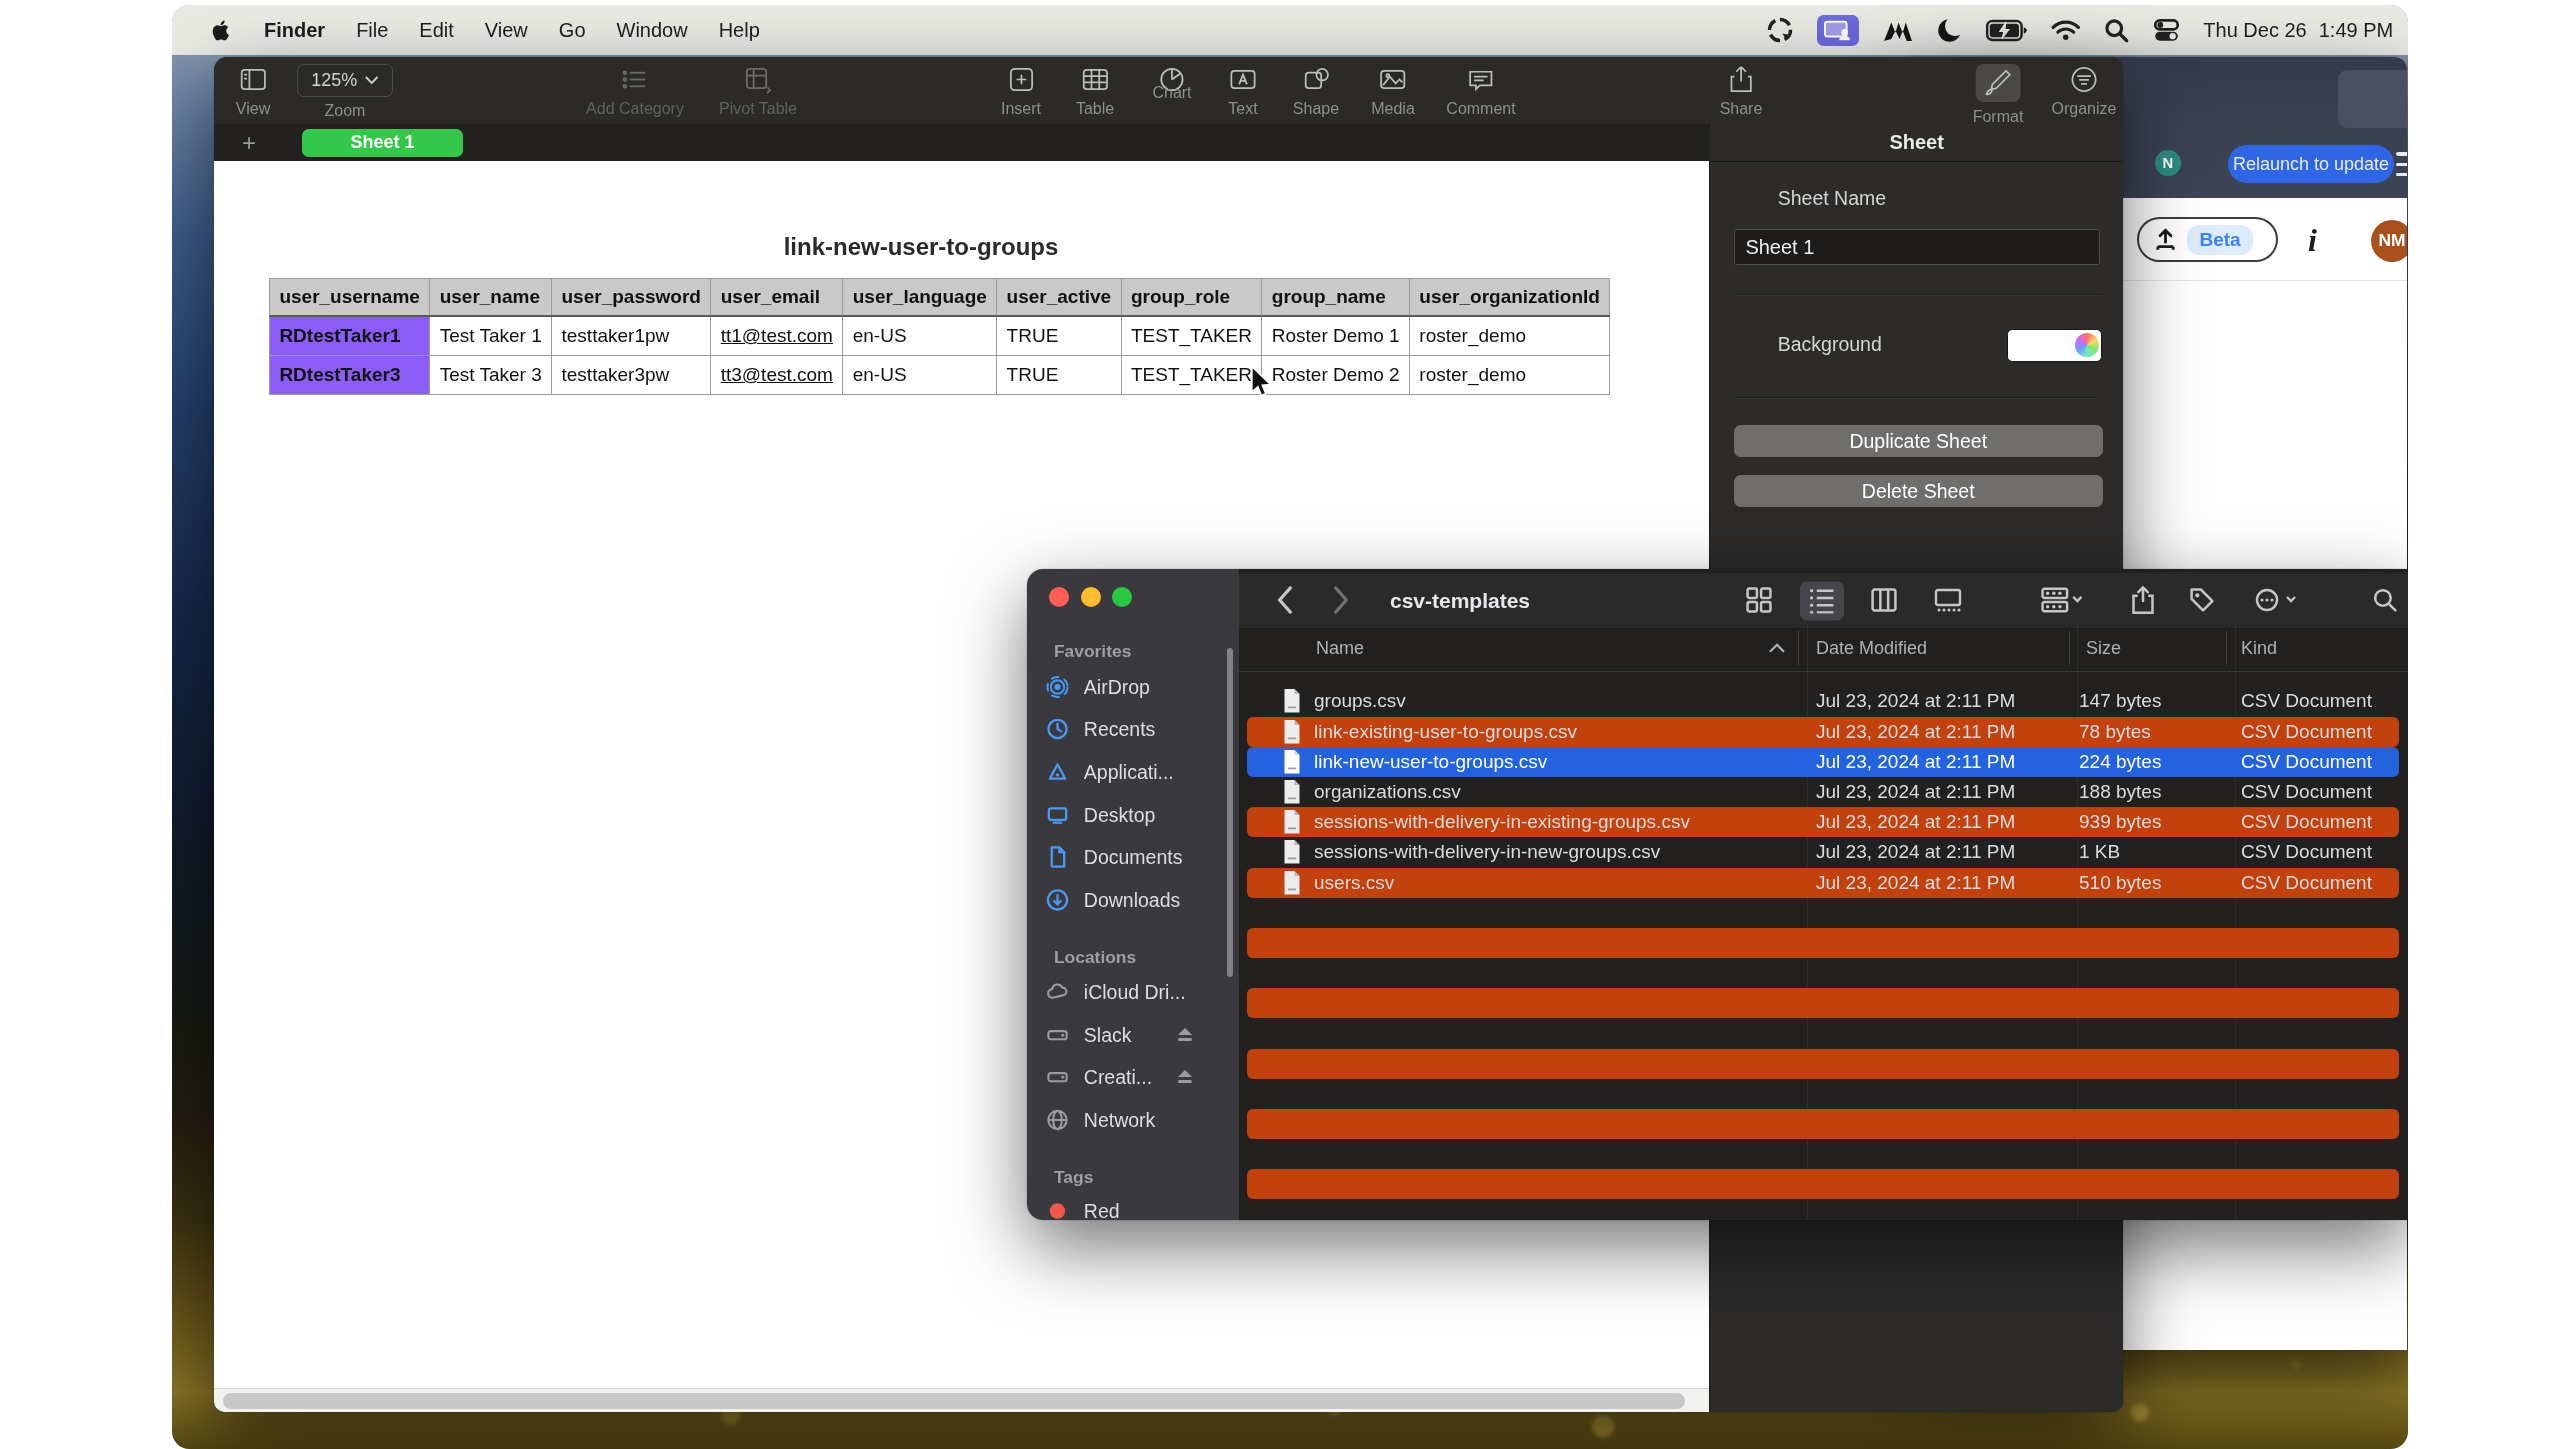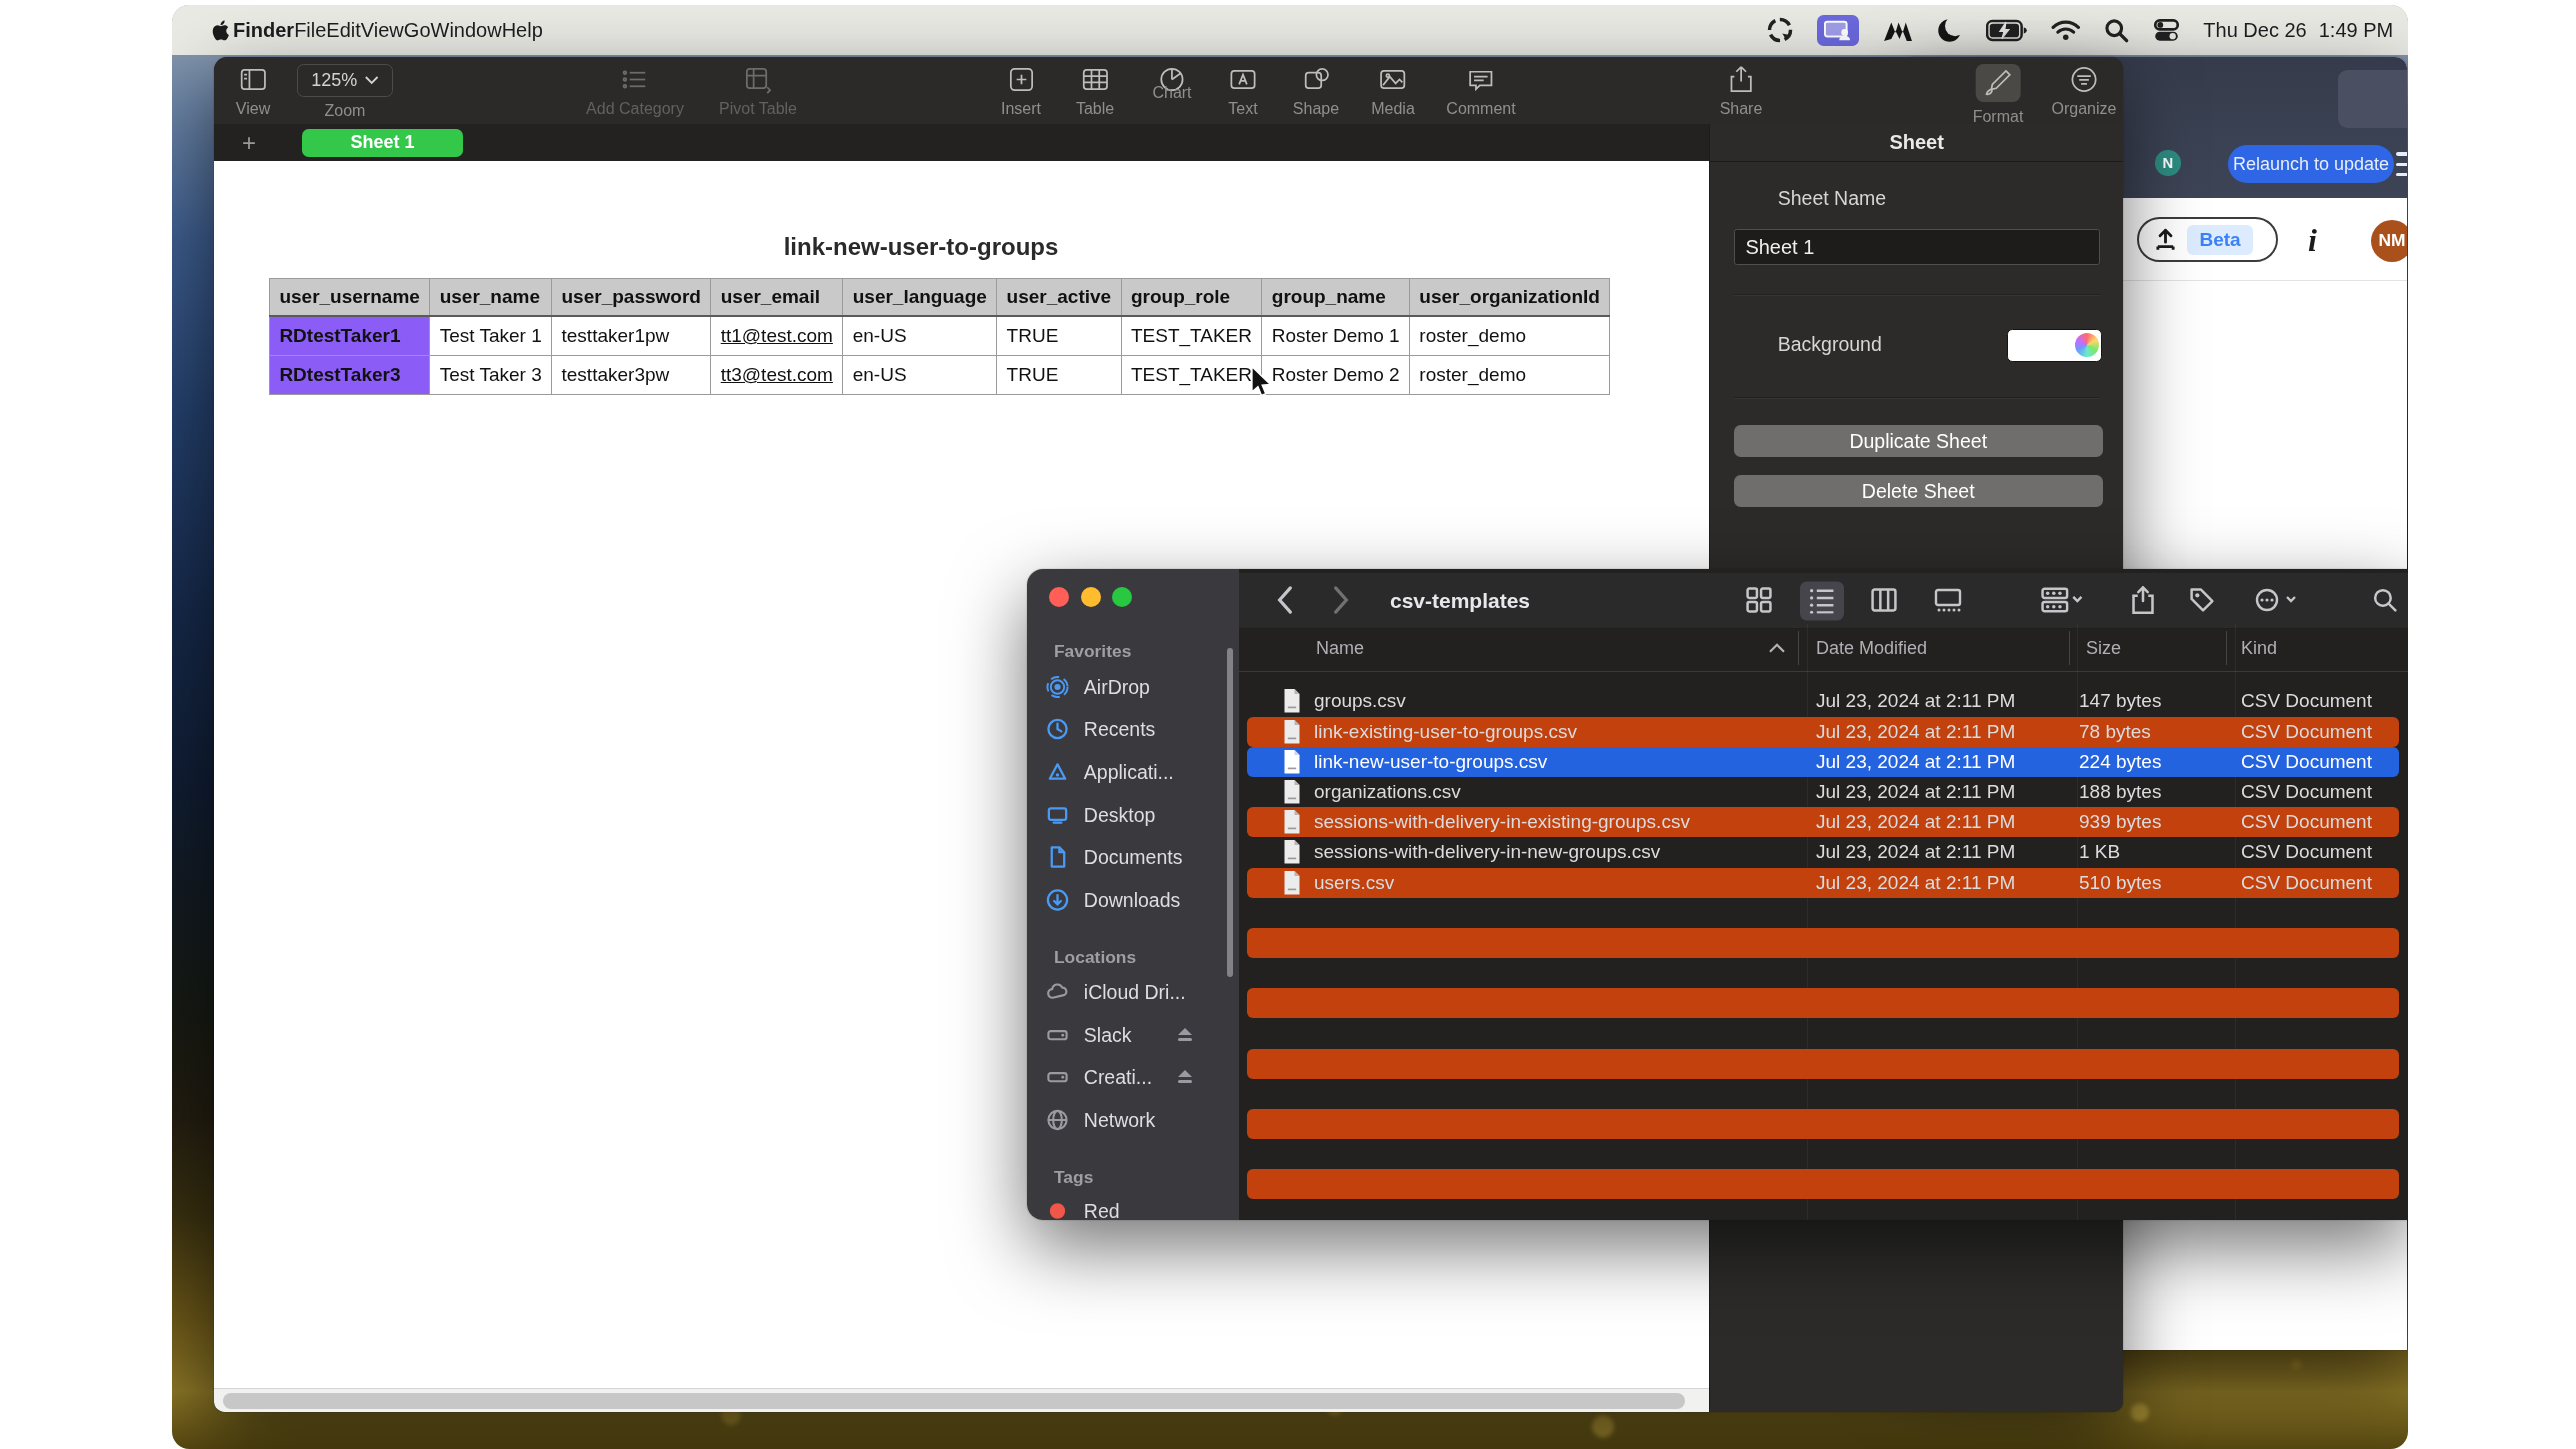--- a/index.html
+++ b/index.html
@@ -16,21 +16,21 @@
       radial-gradient(circle at 25% 88%,rgba(220,180,60,.5) 0 9.4px,transparent 10px),
       radial-gradient(circle at 38% 70%,rgba(200,160,50,.4) 0 5.4px,transparent 6px),
       radial-gradient(circle at 52% 85%,rgba(240,205,80,.5) 0 8px,transparent 8.7px),
       radial-gradient(circle at 64% 92%,rgba(235,200,75,.55) 0 10.7px,transparent 11.4px),
       radial-gradient(circle at 77% 75%,rgba(210,170,55,.45) 0 6px,transparent 6.7px),
       radial-gradient(circle at 88% 87%,rgba(240,205,85,.5) 0 8.7px,transparent 9.4px),
       radial-gradient(circle at 95% 70%,rgba(200,160,50,.4) 0 4.7px,transparent 5.4px);}
   
   #menubar{position:absolute;left:0;top:0;width:2236px;height:50px;background:#eaeae5;color:#1d1d1f;
     display:flex;align-items:center;font-size:20px;}
-  .mb-left{display:flex;align-items:center;padding-left:38px;}
+  .mb-left{display:flex;align-items:center;gap:31px;padding-left:38px;}
   .mb-item{cursor:default;}
   .mb-right{margin-left:auto;display:flex;align-items:center;gap:23px;padding-right:14.8px;}
   .sicon{display:flex;align-items:center;justify-content:center;}
   .mb-clock{display:flex;gap:12px;font-size:20px;}
   
   .window{position:absolute;box-shadow:0 27px 74px rgba(0,0,0,.55),0 0 1.3px rgba(0,0,0,.5);}
   
   #browser{left:1739px;top:52px;width:496px;height:1293px;background:#ffffff;border-radius:0 12px 0 0;overflow:hidden;}
   #browser-header{position:absolute;left:0;top:0;width:100%;height:141px;
     background:linear-gradient(180deg,#353b4b 0%,#3a4152 55%,#3d4455 100%);}
@@ -40,21 +40,21 @@
     background:var(--workspace-avatar-bg,#2e8b80);color:#fff;font-size:14.8px;font-weight:700;
     display:flex;align-items:center;justify-content:center;}
   #relaunch-btn{position:absolute;left:317px;top:88px;width:166px;height:38px;border-radius:19px;
     background:var(--relaunch-blue,#2e66e5);color:#e8edf8;font-size:18px;display:flex;align-items:center;justify-content:center;}
   #hamburger{position:absolute;left:485px;top:95px;width:23px;height:24px;display:flex;flex-direction:column;justify-content:space-between;}
   #hamburger span{display:block;height:3.4px;background:#e8edf8;border-radius:2px;}
   #browser-toolbar{position:absolute;left:0;top:141px;width:100%;height:82px;background:#fff;border-bottom:1.3px solid #e3e3e3;}
   #beta-pill{position:absolute;left:226px;top:19px;width:141px;height:45px;border:2px solid #3c3c3c;border-radius:24px;
     display:flex;align-items:center;gap:10.7px;padding-left:14.8px;box-sizing:border-box;background:#fff;}
   #beta-chip{background:var(--beta-bg,#ddebff);color:var(--beta-text,#3b82f6);font-size:19px;font-weight:700;
-    padding:4px 12px;border-radius:6px;}
+    padding:4px 12px;border-radius:12px;}
   #info-glyph{position:absolute;left:397px;top:24px;font-family:"Liberation Serif",serif;font-style:italic;font-weight:700;
     font-size:32px;color:#1c1c1c;}
   #user-avatar{position:absolute;left:460px;top:21.5px;width:42px;height:42px;border-radius:50%;
     background:var(--user-avatar-bg,#a9501b);color:#fff;font-size:17.4px;font-weight:700;
     display:flex;align-items:center;justify-content:center;}
   
   #numbers{left:42px;top:52px;width:1909px;height:1355px;border-radius:13.4px 13.4px 10.7px 10.7px;background:#2b2a28;overflow:hidden;
     display:flex;flex-direction:column;}
   #nb-toolbar{position:relative;height:67px;background:#2b2a28;flex:0 0 auto;}
   .titem{position:absolute;top:6.7px;transform:translateX(-50%);display:flex;flex-direction:column;align-items:center;gap:5.4px;}

